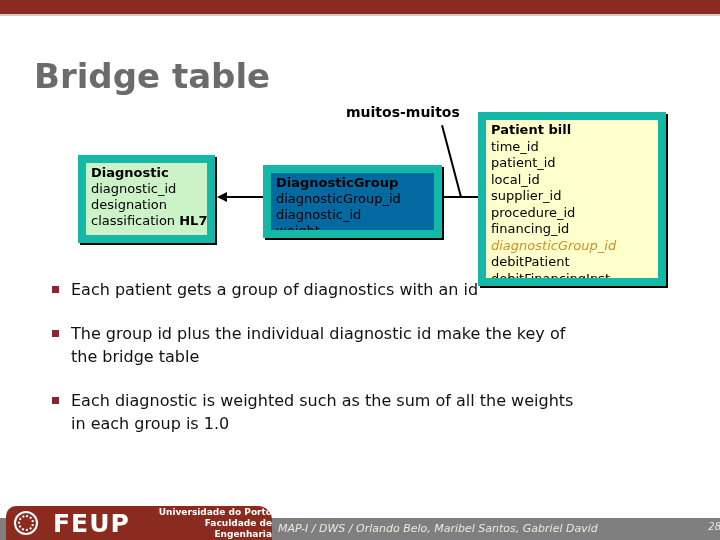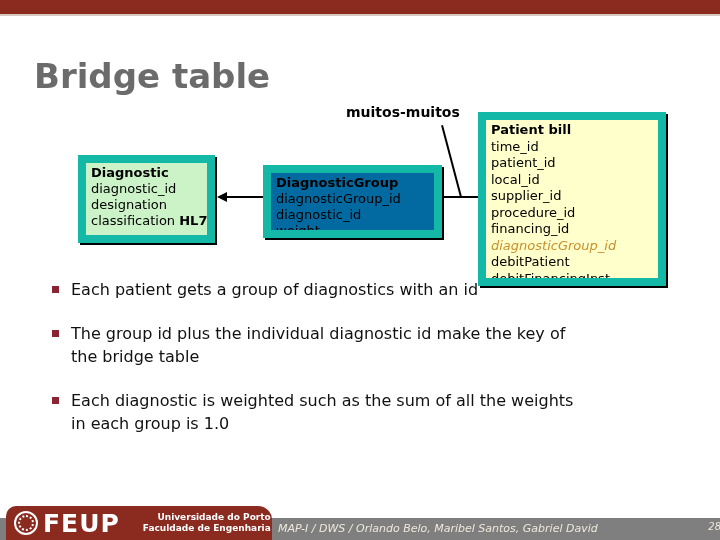--- a/index.html
+++ b/index.html
@@ -37,21 +37,21 @@
   .footer-gray{position:absolute;left:0;top:518px;width:720px;height:22px;background:#7f7f7f;}
   .footer-credits{position:absolute;left:278px;top:522px;font-size:11px;font-style:italic;
                   color:#efe8dc;}
   .footer-page{position:absolute;right:10px;top:521px;font-size:10px;font-style:italic;
                color:#efe8dc;}
   .feup-block{position:absolute;left:6px;top:506px;width:266px;height:34px;background:#8b2a1f;
               border-radius:10px 14px 0 0;display:flex;align-items:center;}
   .emblem{flex:0 0 auto;width:24px;height:24px;margin-left:8px;border:2px solid #fff;
           border-radius:50%;box-sizing:border-box;position:relative;}
   .emblem::before{content:"";position:absolute;inset:2px;border:2px dotted #fff;border-radius:50%;}
-  .feup-acronym{margin-left:5px;font-size:25px;font-weight:bold;color:#fff;letter-spacing:1px;}
+  .feup-acronym{margin-left:15px;font-size:25px;font-weight:bold;color:#fff;letter-spacing:1px;}
   .feup-inst{margin-left:23px;color:#fff;font-size:9px;font-weight:bold;line-height:11px;text-align:right;}
 </style>
 </head>
 <body>
 
 <div class="slide">
 
   <div class="topbar"></div>
 
   <h1 class="title">Bridge table</h1>

